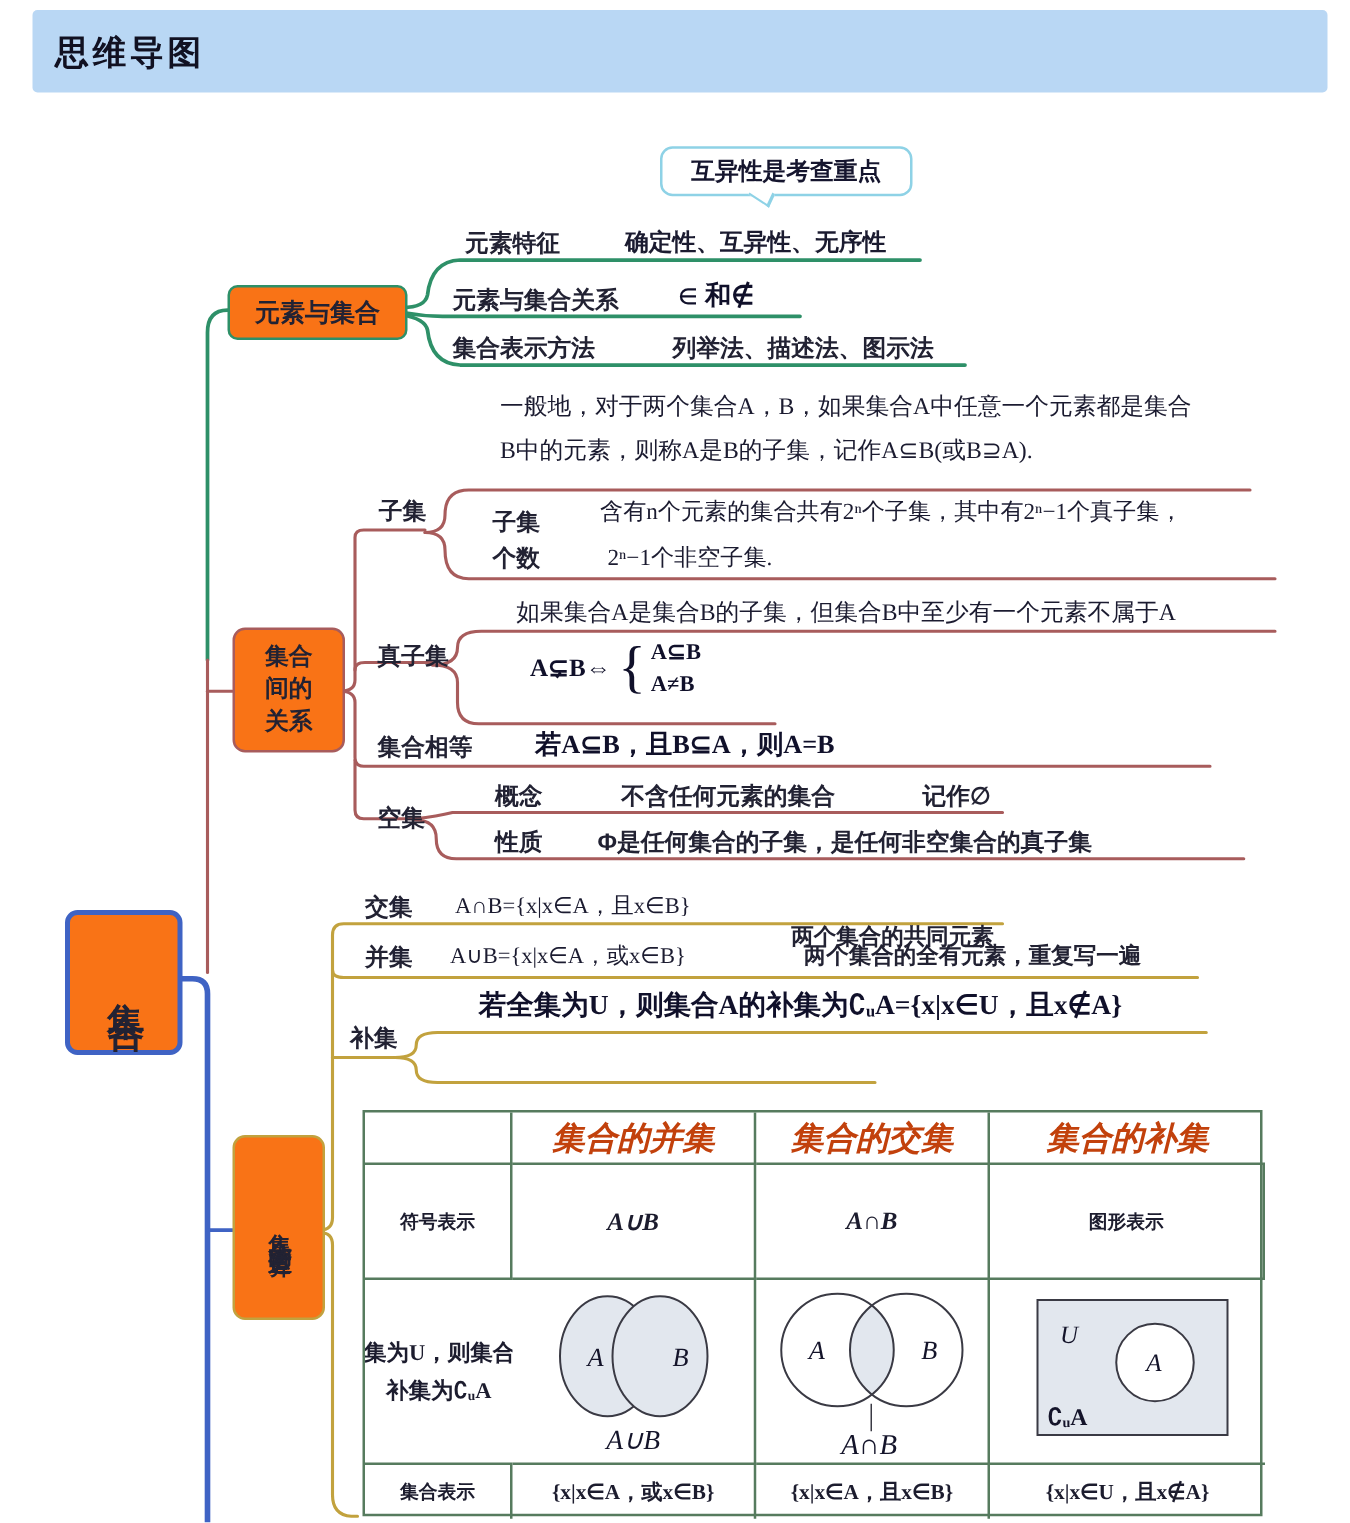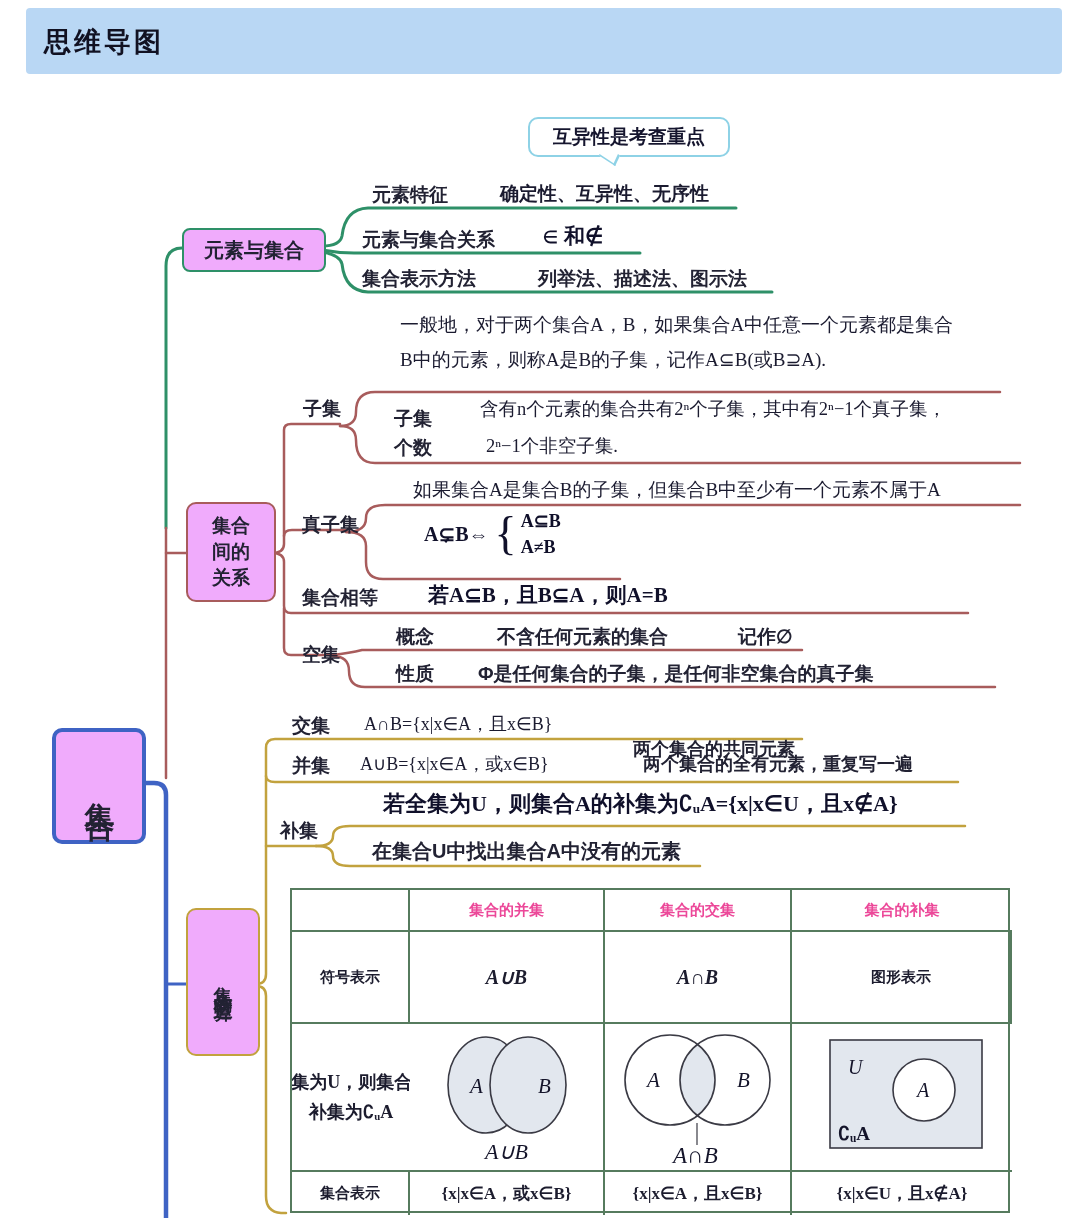--- a/index.html
+++ b/index.html
@@ -17,21 +17,21 @@
          letter-spacing:3px;color:#111122;}
   
   #callout{position:absolute;left:528px;top:117px;width:198px;height:36px;
            border:2px solid #8ed2e6;border-radius:10px;background:#ffffff;
            display:flex;align-items:center;justify-content:center;
            font-size:19px;font-weight:bold;color:#15152e;}
   #callout .tail{position:absolute;left:72px;bottom:-8px;width:13px;height:13px;
            background:#ffffff;border-left:2px solid #8ed2e6;border-bottom:2px solid #8ed2e6;
            transform:skewX(28deg) rotate(-45deg);}
   
-  .mmnode{position:absolute;background:#f0abfc;display:flex;align-items:center;justify-content:center;
+  .mmnode{position:absolute;background:#f97316;display:flex;align-items:center;justify-content:center;
           text-align:center;font-weight:bold;color:#222233;}
   #node-elements{left:182px;top:228px;width:140px;height:40px;border:2.5px solid #2e9068;
                  border-radius:8px;font-size:20px;}
   #node-relations{left:186px;top:502px;width:86px;height:96px;border:2px solid #a85c5c;
                   border-radius:10px;font-size:19px;line-height:26px;}
   #node-relations span{display:block;width:42px;white-space:normal;}
   #node-operations{left:186px;top:908px;width:70px;height:144px;border:2px solid #c2a23e;
                    border-radius:10px;font-size:19px;}
   #node-operations span{writing-mode:vertical-rl;text-orientation:upright;letter-spacing:4px;}
   #node-root{left:52px;top:728px;width:86px;height:108px;border:4px solid #3f63c4;
@@ -46,21 +46,21 @@
   
   #optable{position:absolute;left:290px;top:888px;width:720px;height:325px;
            display:grid;grid-template-columns:118px 195px 187px 220px;
            grid-template-rows:42px 92px 148px 43px;
            border:2px solid #567b5e;box-sizing:border-box;background:#fff;}
   #optable .cell{border-right:2px solid #567b5e;border-bottom:2px solid #567b5e;
            display:flex;align-items:center;justify-content:center;flex-direction:column;
            box-sizing:border-box;overflow:hidden;}
   #optable .cell.lastcol{border-right:none;}
   #optable .cell.lastrow{border-bottom:none;}
-  #optable .th{font-weight:bold;font-size:15px;color:#ec4899;}
+  #optable .th{font-weight:bold;font-size:26px;color:#c2410c;font-style:italic;}
   #optable .rowlbl{font-weight:bold;font-size:15px;color:#1c1c2e;}
   #optable .sym{font-family:"Liberation Serif",serif;font-style:italic;font-weight:bold;font-size:20px;}
   #optable .cmpl{font-family:"Liberation Serif",serif;font-size:18px;line-height:30px;
                  text-align:center;font-weight:bold;white-space:nowrap;}
   #optable .setexp{font-family:"Liberation Serif",serif;font-weight:bold;font-size:17px;white-space:nowrap;}
   svg text{font-family:"Liberation Serif",serif;}
 </style>
 </head>
 <body>
 
@@ -159,21 +159,20 @@
     <span>集合的运算</span>
   </div>
   <div class="abs lbl" style="left:292px;top:713px;">交集</div>
   <div class="abs val" style="left:364px;top:712px;font-size:18px;">A∩B={x|x∈A，且x∈B}</div>
   <div class="abs note" style="left:633px;top:737px;">两个集合的共同元素</div>
   <div class="abs lbl" style="left:292px;top:753px;">并集</div>
   <div class="abs val" style="left:360px;top:752px;font-size:18px;">A∪B={x|x∈A，或x∈B}</div>
   <div class="abs note" style="left:643px;top:752px;">两个集合的全有元素，重复写一遍</div>
   <div class="abs valb" style="left:383px;top:789px;font-size:22px;">若全集为U，则集合A的补集为∁ᵤA={x|x∈U，且x∉A}</div>
   <div class="abs lbl" style="left:280px;top:818px;">补集</div>
-  <div class="abs lbl" style="left:372px;top:838px;font-size:20px;">在集合U中找出集合A中没有的元素</div>
 
   <div id="node-root" class="mmnode">
     <span>集合</span>
   </div>
 
   <div id="optable">
     <div class="cell th"></div>
     <div class="cell th">集合的并集</div>
     <div class="cell th">集合的交集</div>
     <div class="cell th lastcol">集合的补集</div>

